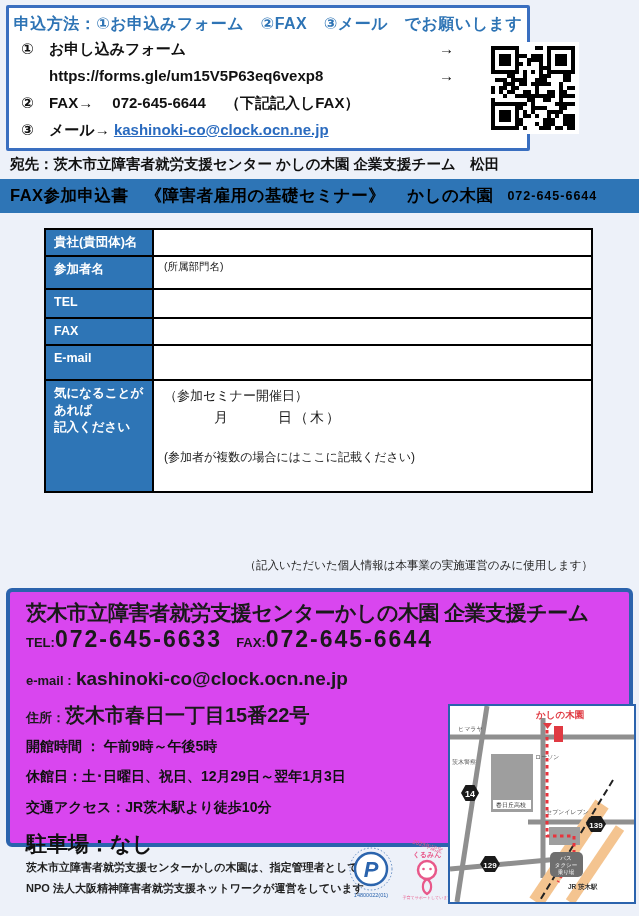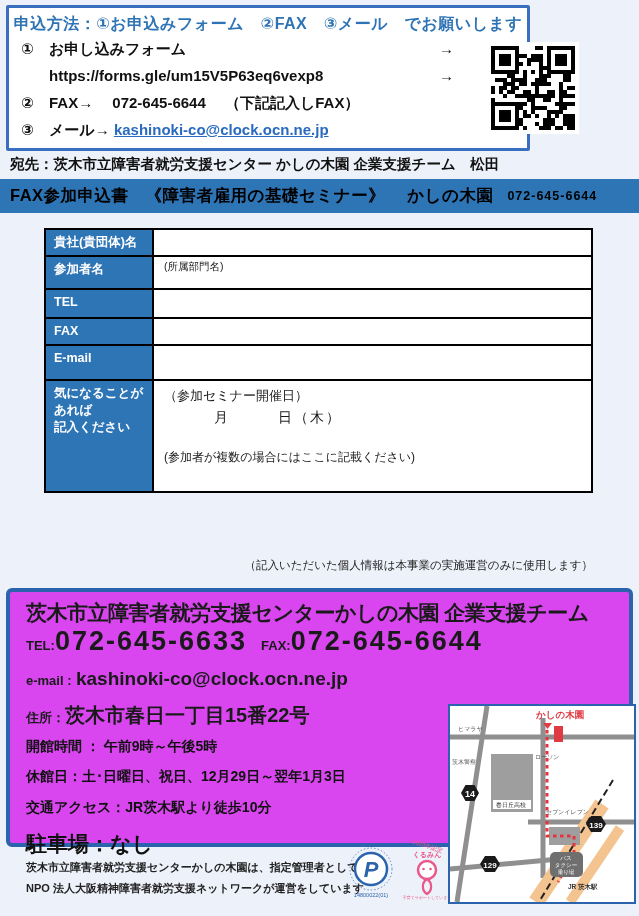--- a/index.html
+++ b/index.html
@@ -69,21 +69,21 @@
   }
   
   .footer-box {
     position:absolute; left:6px; top:588px; width:627px; height:259px;
     background:#d946ef; border:4px solid #2b63ad; border-radius:6px;
   }
   .fpos { position:absolute; white-space:nowrap; }
   .org-name { left:16px; top:7px; font-size:21px; font-weight:800; letter-spacing:-.5px; }
   .tel-row { left:16px; top:34px; }
   .lbl-s { font-size:13px; font-weight:bold; }
-  .num-xl { font-size:27px; font-weight:800; letter-spacing:2px; }
+  .num-xl { font-size:23px; font-weight:800; letter-spacing:2px; }
   .gap { display:inline-block; width:14px; }
   .email-row { left:16px; top:76px; }
   .email-val { font-size:19px; font-weight:600; }
   .addr-row { left:16px; top:110px; }
   .addr-val { font-size:20px; font-weight:800; }
   .info { font-size:14px; font-weight:bold; color:#111; }
   .hours-row { left:16px; top:146px; }
   .closed-row { left:16px; top:176px; }
   .access-row { left:16px; top:207px; }
   .parking-row { left:16px; top:238px; font-size:21px;text-align:right; }

